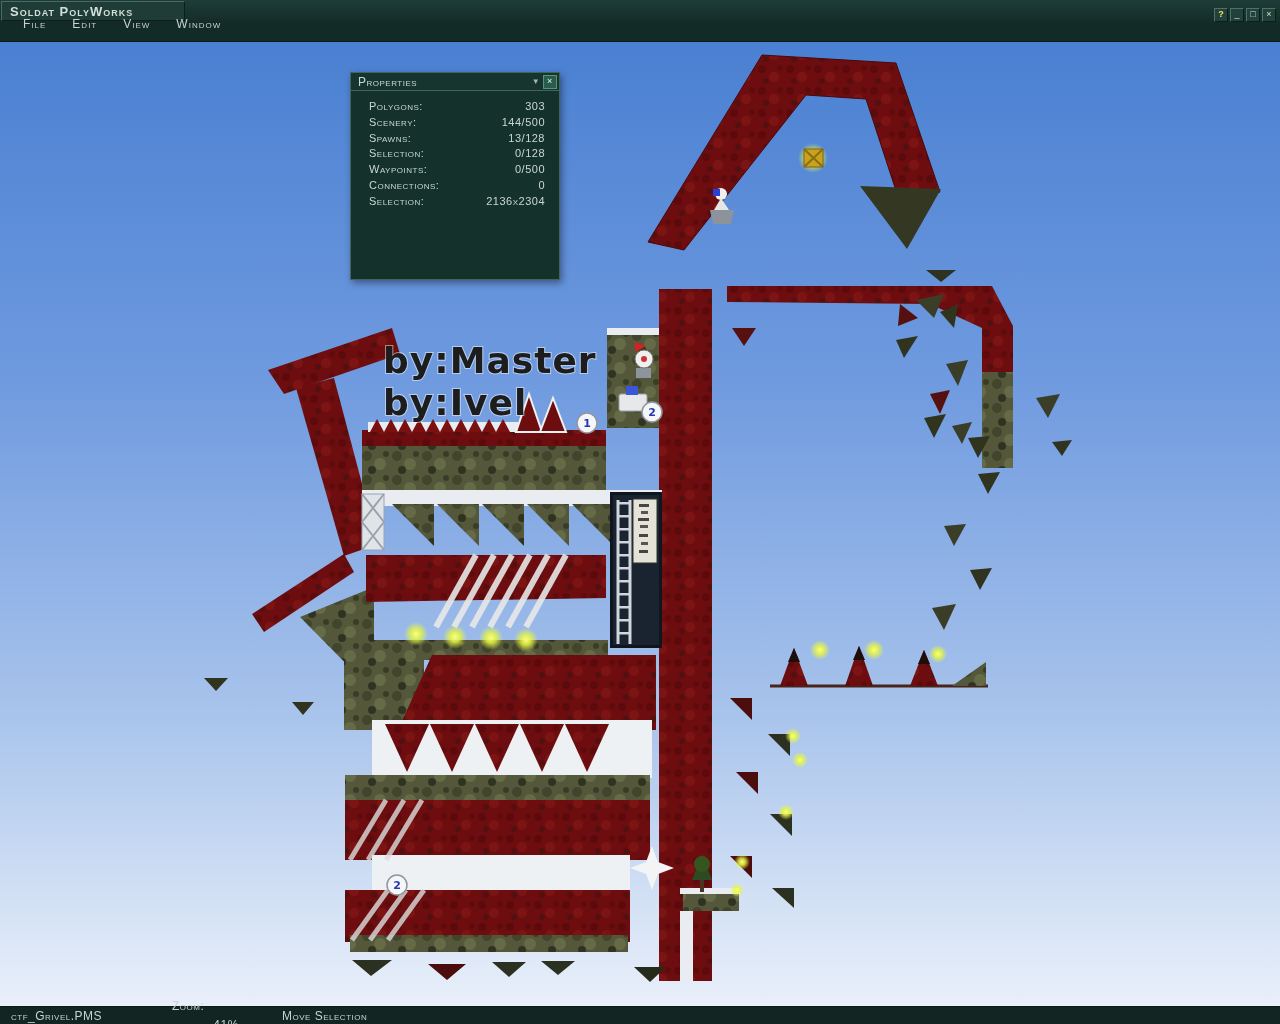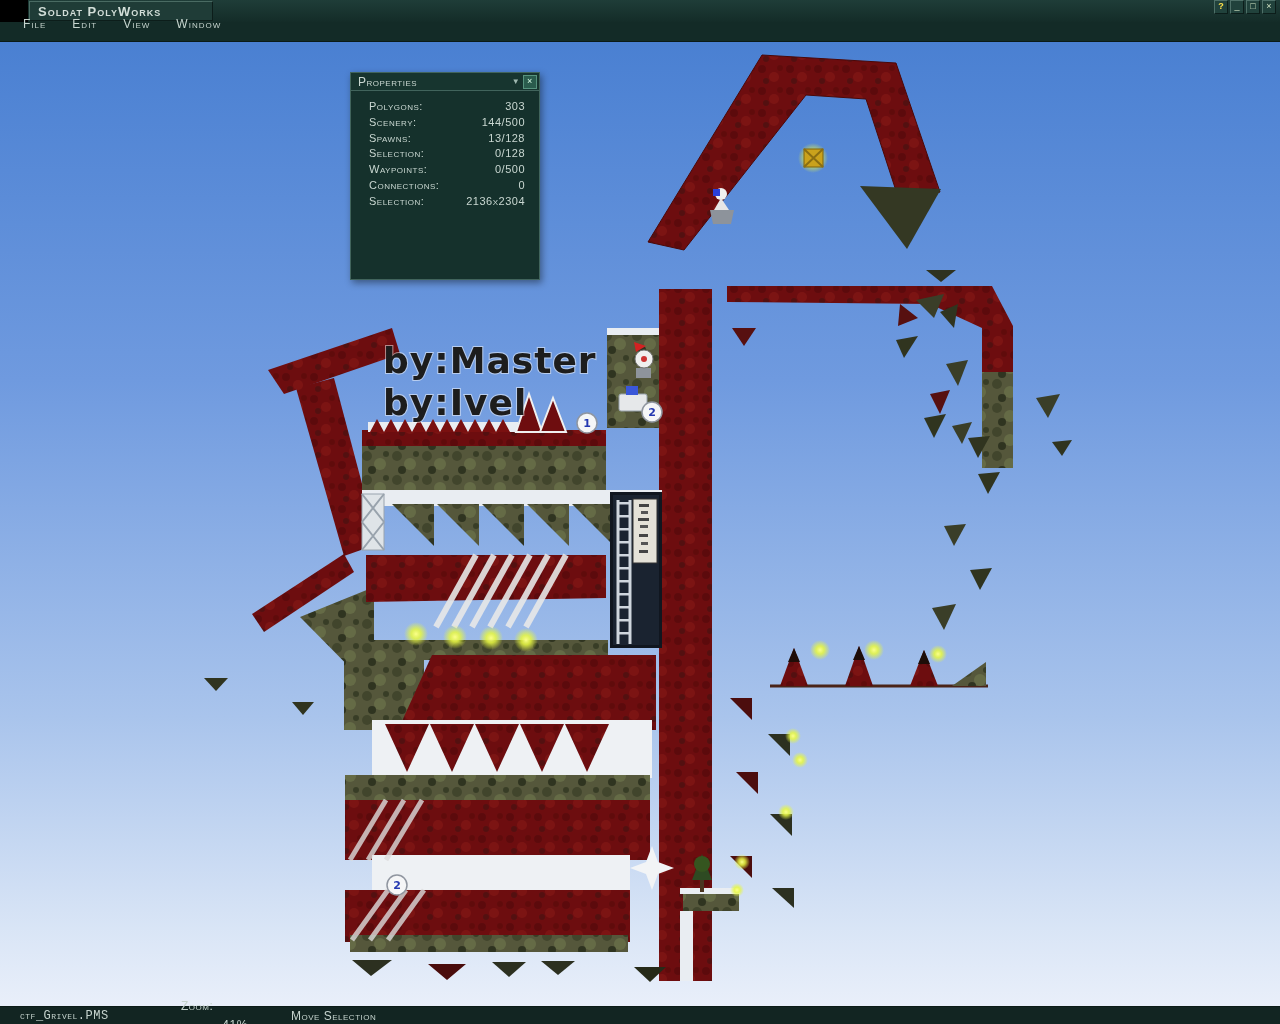--- a/index.html
+++ b/index.html
@@ -2,21 +2,21 @@
 <html><head>
 <meta charset="utf-8">
 <style>
   * { margin:0; padding:0; box-sizing:border-box; }
   html,body { width:1280px; height:1024px; overflow:hidden; }
   body { font-family:"Liberation Sans","DejaVu Sans",sans-serif; background:#000; }
   .app { position:relative; width:1280px; height:1024px; }
 
   
   .titlebar { position:absolute; top:0; left:0; right:0; height:22px;
-    background:linear-gradient(#1f3d38,#142c28); display:flex; align-items:flex-start;margin-left:28px; }
+    background:linear-gradient(#1f3d38,#142c28); display:flex; align-items:flex-end; }
   .title-box { height:20px; margin:1px 0 1px 1px; padding:2px 10px 0 8px; width:184px;
     background:#1f3c37; border:1px solid; border-color:#4a6b63 #0c1d1a #0c1d1a #4a6b63;
     color:#d2ded8; font-variant:small-caps; font-weight:bold; font-size:13px; letter-spacing:1px; }
   .win-controls { margin-left:auto; display:flex; gap:2px; padding-right:4px; }
   .win-btn { width:14px; height:14px; background:#21423c; border:1px solid;
     border-color:#4e7068 #0c1d1a #0c1d1a #4e7068; color:#cfe0c0; font-size:9px;
     line-height:11px; text-align:center; cursor:default; }
   .win-btn.help { color:#ffe24a; font-weight:bold; }
 
   
@@ -28,37 +28,37 @@
   
   .canvas { position:absolute; top:42px; left:0; width:1280px; height:964px;
     background:linear-gradient(180deg,#4a80d2 0%,#6f9adf 35%,#a9c4ec 70%,#d9e5f6 92%,#e9effa 100%); }
   svg.map { position:absolute; top:0; left:0; }
   .maptext { font-family:"DejaVu Sans",sans-serif; font-size:36px; font-weight:bold;
     fill:#1d1d1d; letter-spacing:1px; paint-order:stroke; stroke:rgba(255,255,255,.5); stroke-width:2px; }
   .marker-num { font-family:"DejaVu Sans",sans-serif; font-size:11px; font-weight:bold;
     fill:#2438b0; text-anchor:middle; }
 
   
-  .props { position:absolute; left:350px; top:30px; width:190px; height:208px;
+  .props { position:absolute; left:350px; top:30px; width:210px; height:208px;
     background:#15312c; border:1px solid #41645c; box-shadow:2px 3px 7px rgba(0,0,0,.4);
     color:#c9d7d1; font-variant:small-caps; letter-spacing:.5px; }
   .props-header { display:flex; align-items:center; height:18px; border-bottom:1px solid #41645c;
     padding:0 2px 0 7px; background:#17352f; }
   .props-title { flex:1; font-size:12px; }
   .props-collapse { width:14px; text-align:center; font-size:8px; color:#9fb8b0; cursor:default; }
   .props-close { width:14px; height:14px; background:#2a5c4d; border:1px solid #57937e;
     color:#dcffe9; font-size:9px; line-height:11px; text-align:center; cursor:default; }
   .props-body { padding:9px 14px 0 18px; }
   .props-row { display:flex; justify-content:space-between; height:15.8px; font-size:11px; }
 
   
   .statusbar { position:absolute; bottom:0; left:0; right:0; height:18px; background:#122522;
     border-top:1px solid #0b1b18; color:#c6d4ce; display:flex; align-items:center;
     font-variant:small-caps; font-size:12px; letter-spacing:.5px; }
-  .status-file { margin-left:20px; width:161px;font-family:Liberation Mono, monospace; }
+  .status-file { margin-left:11px; width:161px; }
   .status-zoom { width:110px; display:flex; }
   .status-zoom .val { margin-left:9px;margin-top:19px; }
 </style>
 </head>
 <body>
 
 <div class="app">
 
   <div class="titlebar">
     <div class="title-box">Soldat PolyWorks</div>

